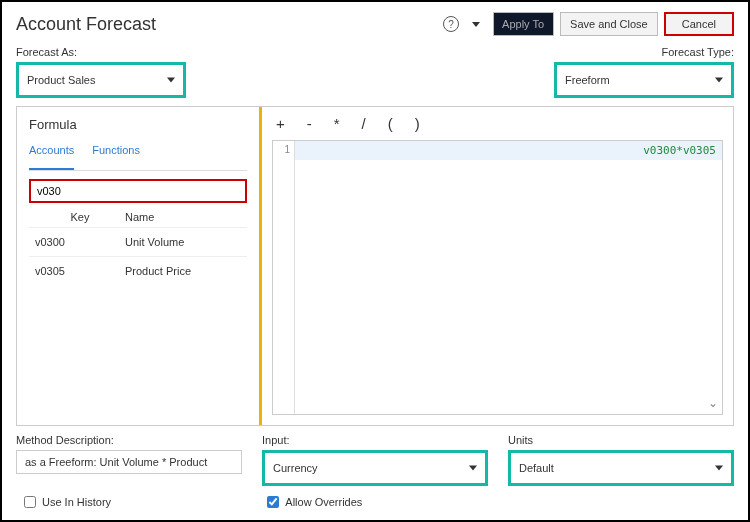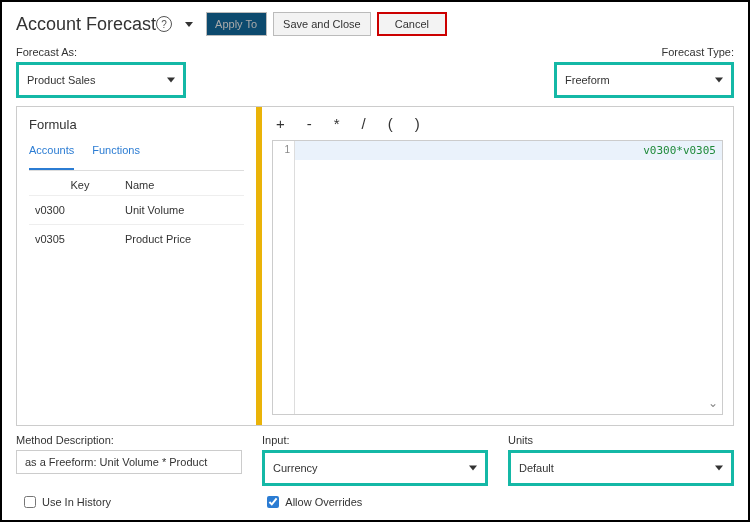--- a/index.html
+++ b/index.html
@@ -1,32 +1,32 @@
 <!DOCTYPE html>
 <html><head>
   <meta charset="utf-8">
   <style>
     * { box-sizing: border-box; margin: 0; padding: 0; font-family: Arial, Helvetica, sans-serif; }
     body { background: #fff; width: 750px; height: 522px; border: 2px solid #000; position: relative; color: #333; }
-    .header { display: flex; align-items: center; padding: 10px 14px 6px 14px; }
+    .header { display: flex; align-items: center; justify-content: space-between; padding: 10px 14px 6px 14px; }
     .title { font-size: 18px; font-weight: 400; color: #333; }
     .header-right { display: flex; align-items: center; gap: 6px; }
     .icon-btn { display: inline-flex; align-items: center; justify-content: center; width: 22px; height: 22px; border: none; background: transparent; cursor: pointer; }
     .caret-down { width: 0; height: 0; border-left: 4px solid transparent; border-right: 4px solid transparent; border-top: 5px solid #333; }
     .btn { font-size: 11px; padding: 5px 9px; border: 1px solid #bbb; background: #f3f3f3; color: #333; cursor: pointer; }
-    .btn.disabled { color: #aaa; background: #0c4a6e; cursor: default; padding-left: 8px; }
+    .btn.disabled { color: #aaa; background: #0f172a; cursor: default; padding-left: 8px; }
     .btn.highlight { border: 2px solid #c00; padding: 4px 16px; }
     .row1 { display: flex; padding: 4px 14px 8px 14px; gap: 24px; font-size: 11px; }
     .col-left { flex: 1; }
     .col-right { width: 180px; text-align: right; }
     .lbl { font-size: 11px; color: #333; display: block; margin-bottom: 4px; }
     .select { position: relative; border: 3px solid #14b8a6; background: #fff; height: 36px; display: flex; align-items: center; padding: 0 8px; font-size: 11px; cursor: pointer; }
     .select .caret { position: absolute; right: 8px; top: 50%; transform: translateY(-50%); width: 0; height: 0; border-left: 4px solid transparent; border-right: 4px solid transparent; border-top: 5px solid #333; }
     .main { margin: 0 14px; border: 1px solid #ccc; height: 320px; display: flex; }
-    .sidebar { width: 245px; border-right: 6px solid #eab308; padding: 10px 12px; }
+    .sidebar { width: 245px; border-right: 3px solid #eab308; padding: 10px 12px; }
     .sidebar h3 { font-size: 13px; font-weight: 400; margin-bottom: 8px; }
     .tabs { display: flex; gap: 18px; border-bottom: 1px solid #ddd; font-size: 11px; }
     .tab { padding: 4px 0 12px 0; cursor: pointer; color: #2b7cd3; }
     .tab.active { border-bottom: 2px solid #2b7cd3; font-weight: 500; }
     .filter { margin-top: 8px; }
     .filter input { width: 100%; height: 24px; padding: 0 6px; font-size: 11px; border: 2px solid #c00; outline: none; }
     .kv-head { display: flex; font-size: 11px; color: #333; padding: 8px 6px 4px 6px; }
     .kv-head .k { width: 90px; text-align: center; }
     .kv-row { display: flex; font-size: 11px; padding: 8px 6px; border-top: 1px solid #eee; }
     .kv-row .k { width: 90px; }
@@ -78,20 +78,23 @@
     </div>
   </div>
 </div>
 
 <div class="main">
   <div class="sidebar">
     <h3>Formula</h3>
     <div class="tabs">
       <div class="tab active">Accounts</div>
       <div class="tab">Functions</div>
+    </div>
+    <div class="filter">
+      <input type="text" value="v030" style="">
     </div>
     <div class="kv-head">
       <div class="k">Key</div>
       <div>Name</div>
     </div>
     <div class="kv-row">
       <div class="k">v0300</div>
       <div>Unit Volume</div>
     </div>
     <div class="kv-row">

